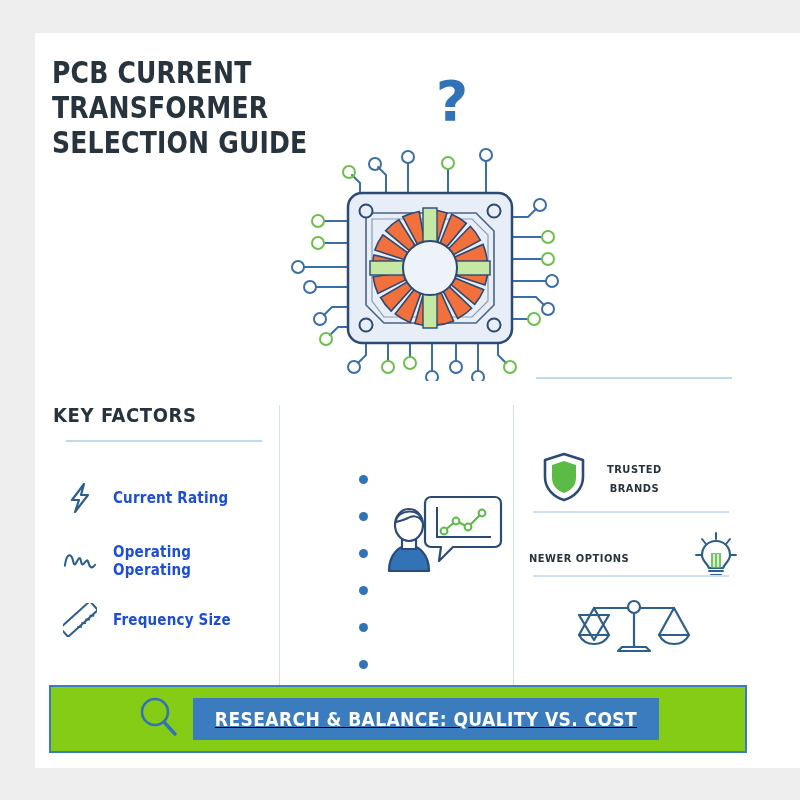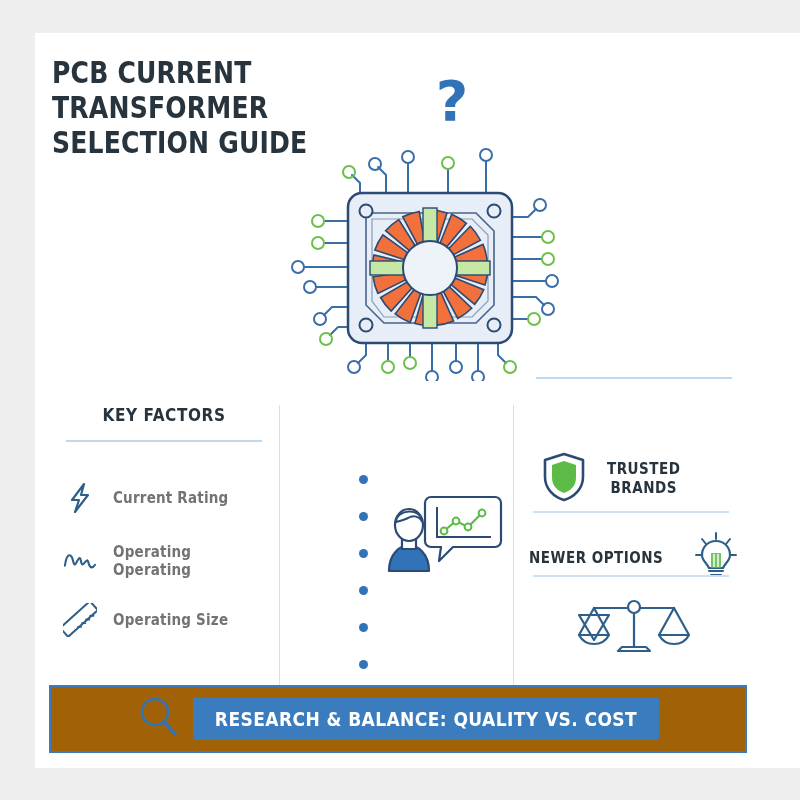--- a/index.html
+++ b/index.html
@@ -87,24 +87,24 @@
     height: 288px;
     background: #cfe2f3;
   }
   .vdiv-1 { left: 244px; }
   .vdiv-2 { left: 478px; }
 
   .col-head {
     color: #27333d;
     font-family: "Liberation Sans Narrow", "DejaVu Sans Condensed", "Liberation Sans", sans-serif;
     font-weight: bold;
-    font-size: 17px;
+    font-size: 20px;
     line-height: 21px;
     letter-spacing: 0.6px;
-    text-align: center;
+    text-align: left;
     text-transform: uppercase;
     white-space: pre-line;
   }
   .col-left .col-head  { padding-top: 42px; }
   .col-mid .col-head   { padding-top: 63px; }
   .col-right .col-head { padding-top: 34px; }
 
   .hrule {
     height: 2px;
     background: #bfd9ef;
@@ -124,21 +124,21 @@
   }
   .factor-icon {
     width: 34px;
     height: 34px;
     flex: 0 0 34px;
     display: flex;
     align-items: center;
     justify-content: center;
   }
   .factor-label {
-    color: #737373;
+    color: #1d4ed8;
     font-family: "Liberation Sans Narrow", "DejaVu Sans Condensed", "Liberation Sans", sans-serif;
     font-weight: bold;
     font-size: 15px;
     letter-spacing: 0.2px;
   }
   .f0 { top: 118px; }
   .f1 { top: 180px; }
   .f2 { top: 240px; }
 
   
@@ -168,21 +168,21 @@
     display: flex;
     align-items: center;
   }
   .m0 { top: 88px;  gap: 20px; justify-content: flex-start; padding-left: 12px; }
   .m1 { top: 168px; gap: 14px; justify-content: space-between; }
   .m2 { top: 232px; justify-content: center; }
   .m-label {
     color: #27333d;
     font-family: "Liberation Sans Narrow", "DejaVu Sans Condensed", "Liberation Sans", sans-serif;
     font-weight: bold;
-    font-size: 15px;
+    font-size: 11px;
     line-height: 19px;
     letter-spacing: 0.5px;
     text-align: center;
     text-transform: uppercase;
     white-space: pre-line;
   }
   .mrule {
     position: absolute;
     left: 12px;
     width: 196px;
@@ -193,26 +193,27 @@
   .mr1 { top: 212px; }
 
   
   .footer {
     position: absolute;
     left: 14px;
     top: 652px;
     width: 698px;
     height: 68px;
     border: 2px solid #3a7cbe;
-    background: #a16207;
+    background: #84cc16;
     box-sizing: border-box;
     display: flex;
     align-items: center;
     justify-content: center;
     gap: 14px;
+    text-decoration: underline;
   }
   .footer-banner {
     background: #3a7cbe;
     color: #ffffff;
     font-family: "Liberation Sans Narrow", "DejaVu Sans Condensed", "Liberation Sans", sans-serif;
     font-weight: bold;
     font-size: 19px;
     letter-spacing: 0.4px;
     text-transform: uppercase;
     padding: 10px 22px;
@@ -388,21 +389,21 @@
               <rect x="-4" y="10" width="40" height="12" rx="1.5" transform="rotate(-42 16 16)"></rect>
               <g stroke-width="1.6">
                 <path d="M9.5 20.5 l3.4 3.4" transform="rotate(-42 16 16)"></path>
                 <path d="M15 20.5 l3.4 3.4" transform="rotate(-42 16 16)"></path>
                 <path d="M20.5 20.5 l3.4 3.4" transform="rotate(-42 16 16)"></path>
                 <path d="M26 20.5 l3.4 3.4" transform="rotate(-42 16 16)"></path>
               </g>
             </g>
           </svg>
         </span>
-        <span class="factor-label">Operating Size</span>
+        <span class="factor-label">Frequency Size</span>
       </div>
     </div>
 
     <div class="col col-mid">
 
       <div class="bullets">
         <div class="bullet"></div>
         <div class="bullet"></div>
         <div class="bullet"></div>
         <div class="bullet"></div>

